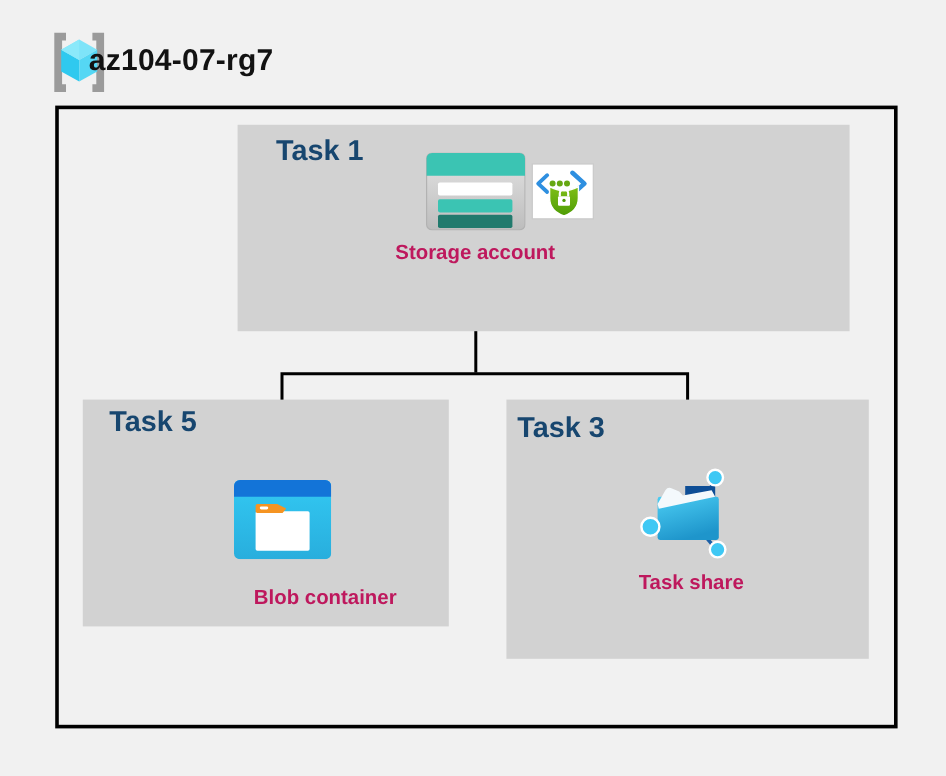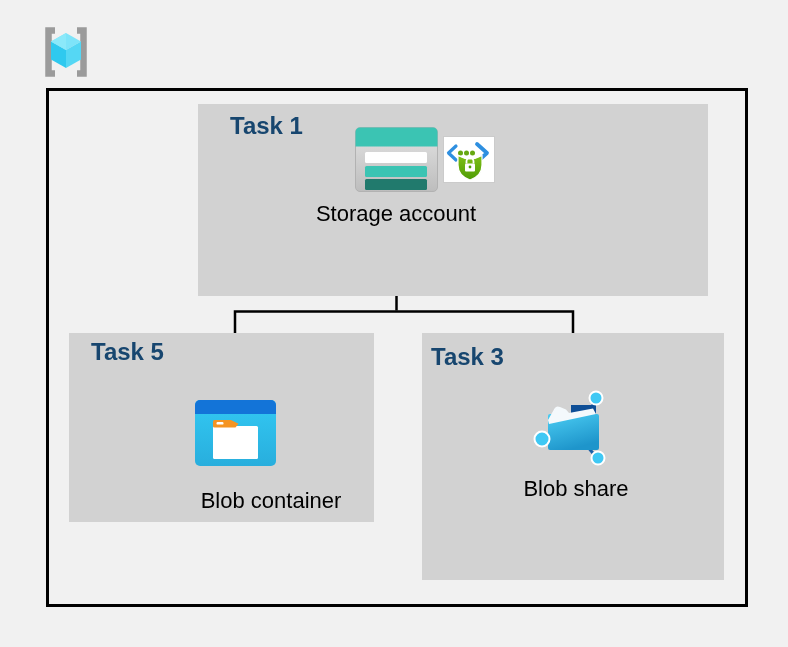--- a/index.html
+++ b/index.html
@@ -20,34 +20,34 @@
   }
 
   
   .outer-box{
     position:absolute;left:46px;top:88px;width:702px;height:519px;
     border:3px solid #000;box-sizing:border-box;background:transparent;
   }
 
   
   .task-box{position:absolute;background:#D2D2D2;}
-  .task-box.t1{left:198px;top:104px;width:510px;height:192px;}
+  .task-box.t1{left:198px;top:104px;width:510px;height:172px;}
   .task-box.t5{left:69px;top:333px;width:305px;height:189px;}
-  .task-box.t3{left:422px;top:333px;width:302px;height:247px;text-align:right;}
+  .task-box.t3{left:422px;top:333px;width:302px;height:216px;text-align:right;}
 
   .task-label{
     position:absolute;font-size:24px;font-weight:700;color:#17466F;white-space:nowrap;
   }
   .t1 .task-label{left:32px;top:8px;}
   .t5 .task-label{left:22px;top:5px;}
   .t3 .task-label{left:9px;top:10px;}
 
   .item-label{
     position:absolute;transform:translateX(-50%);
-    font-size:22px;font-weight:400;color:#000000;white-space:nowrap;
+    font-size:17px;font-weight:700;color:#be185d;white-space:nowrap;
   }
   .t1 .item-label{left:198px;top:97px;}
   .t5 .item-label{left:166px;top:155px;margin-left:36px;}
   .t3 .item-label{left:154px;top:143px;}
 
   
   .storage-icon{position:absolute;left:157px;top:23px;width:83px;height:65px;}
   .endpoint-icon{position:absolute;left:246px;top:33px;width:50px;height:45px;box-shadow:0 0 0 1px rgba(0,0,0,0.03);}
   .blob-icon{position:absolute;left:126px;top:67px;width:81px;height:66px;}
   .fileshare-icon{position:absolute;left:111px;top:55px;width:85px;height:80px;}
@@ -67,20 +67,21 @@
       <svg class="rg-icon" viewBox="0 0 56 58" aria-hidden="true">
         <path d="M17,8.5 H10.5 V51.5 H17" fill="none" stroke="#9B9B9B" stroke-width="6.5"></path>
         <path d="M39,8.5 H45.5 V51.5 H39" fill="none" stroke="#9B9B9B" stroke-width="6.5"></path>
         <polygon points="28,11 43,19.5 28,28 13,19.5" fill="#7EE4F9"></polygon>
         <polygon points="13,19.5 28,28 28,46 13,37.5" fill="#2FC9EF"></polygon>
         <polygon points="43,19.5 28,28 28,46 43,37.5" fill="#55D7F4"></polygon>
         <polygon points="28,11 28,28 13,19.5" fill="#8BE9FA"></polygon>
       </svg>
     </span>
   </div>
+  <div class="rg-title">az104-07-rg7</div>
 
   <div class="outer-box"></div>
 
   <svg class="connectors" viewBox="0 0 788 647">
     <path d="M396.5,232 V310.5" fill="none" stroke="#000" stroke-width="2.5"></path>
     <path d="M235,389 V311.5 H573 V388" fill="none" stroke="#000" stroke-width="2.5"></path>
   </svg>
 
   <div class="task-box t1">
     <div class="task-label">Task 1</div>
@@ -163,16 +164,16 @@
         <path d="M64,70 L54,58" stroke="#1B5FA6" stroke-width="3"></path>
         <path d="M38,17 h25 v15 h-25 z" fill="#0E4E96"></path>
         <rect x="15" y="26" width="51" height="36" rx="2" fill="url(#fsBody)"></rect>
         <path d="M15,32 L21.5,20.5 Q23.5,17.5 27,19 L33,21.5 L36,25 L60,20.5 L63,26 L16,36 z" fill="#F4F9FC"></path>
         <circle cx="63" cy="10" r="6.5" fill="#3FC8F4" stroke="#FFFFFF" stroke-width="2"></circle>
         <circle cx="9" cy="51" r="7.5" fill="#3FC8F4" stroke="#FFFFFF" stroke-width="2"></circle>
         <circle cx="65" cy="70" r="6.5" fill="#3FC8F4" stroke="#FFFFFF" stroke-width="2"></circle>
       </svg>
     </span>
 
-    <div class="item-label">Blob share</div>
+    <div class="item-label">Task share</div>
   </div>
 
 </div>
 
 </body></html>

